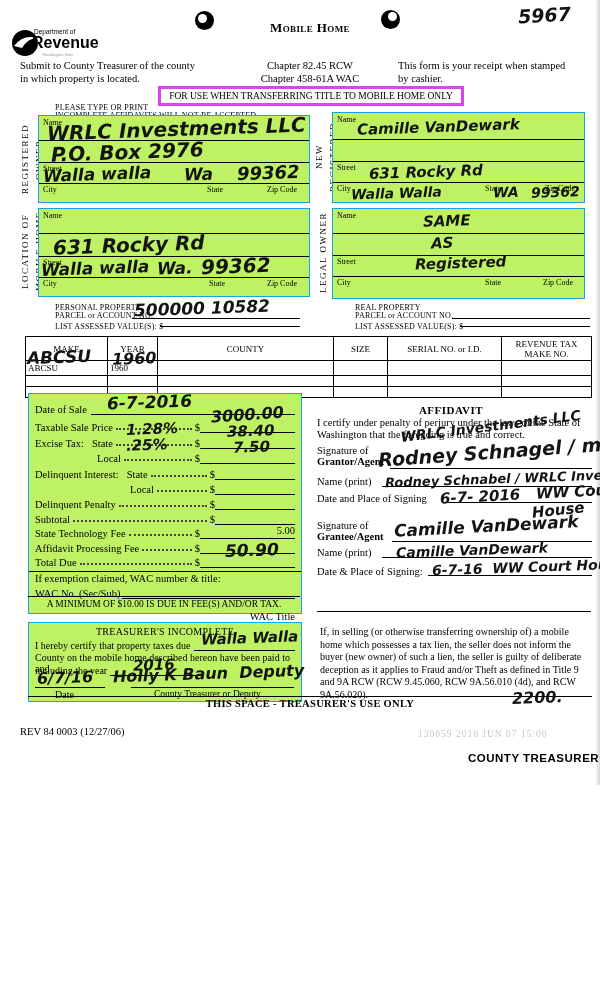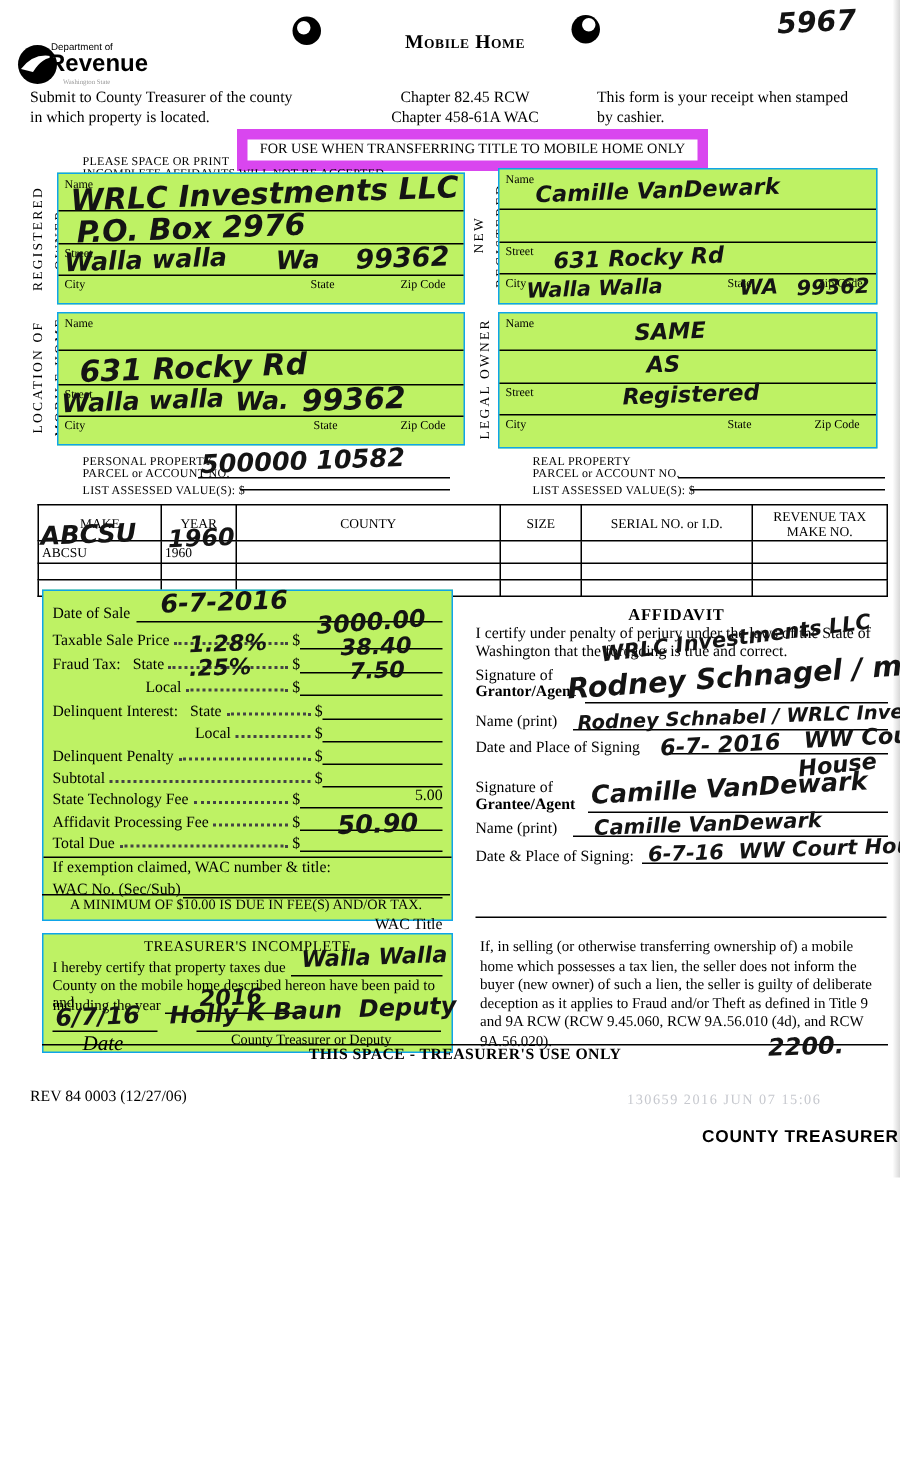--- a/index.html
+++ b/index.html
@@ -61,23 +61,23 @@
 
   <div class="abs ctr b sc" style="left:150px;top:20px;width:320px;font-size:13px;letter-spacing:.4px;">Mobile Home</div>
 
   <div class="abs lbl" style="left:20px;top:60px;">Submit to County Treasurer of the county</div>
   <div class="abs lbl" style="left:20px;top:73px;">in which property is located.</div>
   <div class="abs ctr lbl" style="left:230px;top:60px;width:160px;">Chapter 82.45 RCW</div>
   <div class="abs ctr lbl" style="left:230px;top:73px;width:160px;">Chapter 458-61A WAC</div>
   <div class="abs lbl" style="left:398px;top:60px;">This form is your receipt when stamped</div>
   <div class="abs lbl" style="left:398px;top:73px;">by cashier.</div>
 
-  <div class="abs ctr" style="left:158px;top:86px;width:300px;border:7px solid #d946ef;font-size:9.5px;padding:2px 0;">FOR USE WHEN TRANSFERRING TITLE TO MOBILE HOME ONLY</div>
-
-  <div class="abs sm" style="left:55px;top:103px;">PLEASE SPACE OR PRINT</div>
+  <div class="abs ctr" style="left:158px;top:86px;width:300px;border:3px solid #d946ef;font-size:9.5px;padding:2px 0;">FOR USE WHEN TRANSFERRING TITLE TO MOBILE HOME ONLY</div>
+
+  <div class="abs sm" style="left:55px;top:103px;">PLEASE TYPE OR PRINT</div>
   <div class="abs sm" style="left:55px;top:111px;">INCOMPLETE AFFIDAVITS WILL NOT BE ACCEPTED</div>
 
   <div class="vlabel" style="left:18px;top:117px;height:85px;"><span>REGISTERED</span><br><span>OWNER</span></div>
   <div class="box" style="left:38px;top:115px;width:270px;height:86px;">
     <div class="hline" style="left:0;top:24px;width:100%;"></div>
     <div class="hline" style="left:0;top:46px;width:100%;"></div>
     <div class="hline" style="left:0;top:67px;width:100%;"></div>
     <div class="flab" style="left:4px;top:2px;">Name</div>
     <div class="flab" style="left:4px;top:48px;">Street</div>
     <div class="flab" style="left:4px;top:69px;">City</div>
@@ -207,21 +207,21 @@
 
     <div class="prow" style="top:25px;">
       <span>Taxable Sale Price</span>
       <span class="dots"></span>
       <span>$</span>
       <span class="vline" style="width:95px;"></span>
     </div>
     <div class="hw" style="left:182px;top:13px;font-size:16px;transform:rotate(-4deg);">3000.00</div>
 
     <div class="prow" style="top:41px;">
-      <span>Fraud Tax:</span>
+      <span>Excise Tax:</span>
       <span style="margin-left:8px;">State</span>
       <span class="dots"></span>
       <span>$</span>
       <span class="vline" style="width:95px;"></span>
     </div>
     <div class="hw" style="left:97px;top:28px;font-size:15px;">1.28%</div>
     <div class="hw" style="left:198px;top:30px;font-size:15px;">38.40</div>
 
     <div class="prow" style="top:56px;">
       <span style="margin-left:62px;">Local</span>
@@ -335,21 +335,21 @@
     <div class="abs" style="left:6px;top:29px;font-size:10px;">County on the mobile home described hereon have been paid to and</div>
     <div class="prow" style="top:41px;font-size:10px;right:100px;">
       <span>including the year</span>
       <span class="vline" style="flex:1;margin-left:3px;height:11px;"></span>
     </div>
     <div class="hw" style="left:104px;top:35px;font-size:15px;">2016</div>
     <div class="uline" style="left:6px;top:53px;width:70px;height:11px;"></div>
     <div class="uline" style="left:102px;top:53px;width:163px;height:11px;"></div>
     <div class="hw" style="left:8px;top:47px;font-size:16px;">6/7/16</div>
     <div class="hw" style="left:84px;top:43px;font-size:16px;transform:rotate(-2deg);">Holly K Baun  Deputy</div>
-    <div class="abs" style="left:26px;top:66px;font-size:14px;font-style:italic;">Date</div>
+    <div class="abs" style="left:26px;top:66px;font-size:10px;">Date</div>
     <div class="abs" style="left:125px;top:66px;font-size:9.5px;">County Treasurer or Deputy</div>
   </div>
 
   <div class="abs" style="left:320px;top:626px;width:272px;font-size:10px;line-height:1.25;">If, in selling (or otherwise transferring ownership of) a mobile home which possesses a tax lien, the seller does not inform the buyer (new owner) of such a lien, the seller is guilty of deliberate deception as it applies to Fraud and/or Theft as defined in Title 9 and 9A RCW (RCW 9.45.060, RCW 9A.56.010 (4d), and RCW 9A.56.020).</div>
 
   <div class="hline" style="left:28px;top:696px;width:564px;"></div>
   <div class="abs ctr b" style="left:120px;top:698px;width:380px;font-size:10.5px;letter-spacing:.3px;">THIS SPACE - TREASURER'S USE ONLY</div>
   <div class="hw" style="left:512px;top:690px;font-size:16px;">2200.</div>
 
   <div class="abs" style="left:20px;top:726px;font-size:10.5px;">REV 84 0003 (12/27/06)</div>

